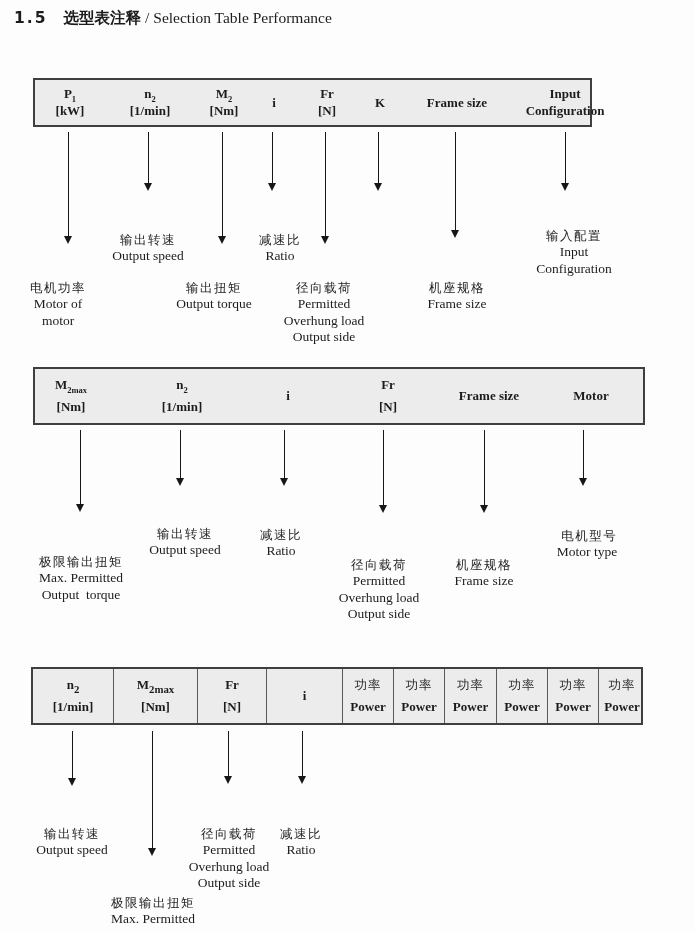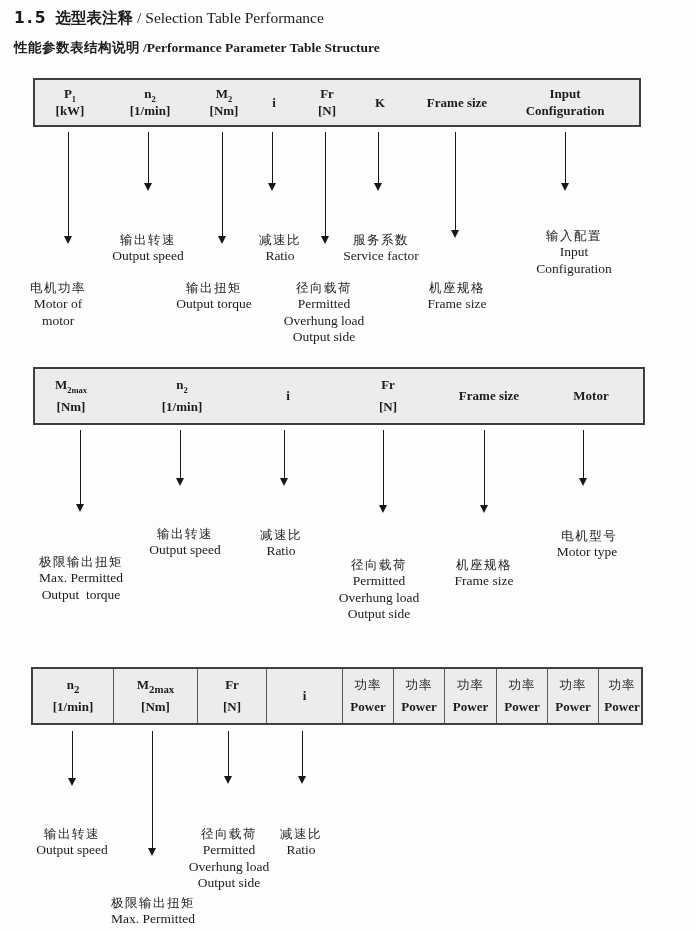--- a/index.html
+++ b/index.html
@@ -3,21 +3,21 @@
 <meta charset="utf-8">
 <style>
   html,body{margin:0;padding:0;background:#ffffff;}
   .page{
     position:relative;width:695px;height:931px;background:#fdfdfd;
     font-family:"Liberation Serif","DejaVu Serif",serif;color:#1c1c1c;overflow:hidden;
   }
   
   .doc-title{position:absolute;left:14px;top:8px;font-size:15.5px;white-space:nowrap;}
   .doc-title .num{font-weight:bold;letter-spacing:2px;font-family:"DejaVu Sans","Liberation Sans",sans-serif;}
-  .doc-title .zh{font-weight:bold;font-family:"DejaVu Sans","Liberation Sans",sans-serif;margin-left:8px;text-align:right;}
+  .doc-title .zh{font-weight:bold;font-family:"DejaVu Sans","Liberation Sans",sans-serif;margin-left:16px;text-align:right;}
   .doc-title .sep{margin:0 4px;}
   .sec-heading{position:absolute;left:14px;font-size:13.5px;font-weight:bold;white-space:nowrap;}
   .sec-heading .zh{font-family:"DejaVu Sans","Liberation Sans",sans-serif;letter-spacing:0.5px;}
   .sec-heading .en{margin-left:3px;}
   
   .tbox{position:absolute;background:#ececec;border:2px solid #3f3f3f;box-sizing:border-box;}
   .hcol{position:absolute;top:0;bottom:0;transform:translateX(-50%);display:flex;flex-direction:column;
         justify-content:space-between;align-items:center;font-weight:bold;font-size:13px;
         padding:6px 0;white-space:nowrap;}
   .hcol.one{justify-content:center;}
@@ -44,25 +44,22 @@
 </style>
 </head>
 <body>
 
 <div class="page">
 
   <div class="doc-title">
     <span class="num">1.5</span><span class="zh">选型表注释</span><span class="sep">/</span><span class="en">Selection Table Performance</span>
   </div>
 
-  <div class="sec-heading" style="top:39px;">
-    <span class="zh">性能参数表结构说明</span><span class="en">/Performance Parameter Table Structure</span>
-  </div>
-
-  <div class="tbox" style="left:33px;top:78px;width:608px;height:49px;">
+
+  <div class="tbox" style="left:33px;top:78px;width:559px;height:49px;">
     <div class="hcol" style="left:35px;">
         <div><span>P</span><sub>1</sub></div>
         <div>[kW]</div>
       </div>
     <div class="hcol" style="left:115px;">
         <div><span>n</span><sub>2</sub></div>
         <div>[1/min]</div>
       </div>
     <div class="hcol" style="left:189px;">
         <div><span>M</span><sub>2</sub></div>
@@ -127,23 +124,20 @@
     <div class="cn">输出转速</div><div>Output speed</div>
   </div>
   <div class="callout" style="left:214px;top:247px;">
     <div class="cn">输出扭矩</div><div>Output torque</div>
   </div>
   <div class="callout" style="left:280px;top:199px;">
     <div class="cn">减速比</div><div>Ratio</div>
   </div>
   <div class="callout" style="left:324px;top:247px;">
     <div class="cn">径向载荷</div><div>Permitted</div><div>Overhung load</div><div>Output side</div>
-  </div>
-  <div class="callout" style="left:381px;top:199px;">
-    <div class="cn">服务系数</div><div>Service factor</div>
   </div>
   <div class="callout" style="left:457px;top:247px;">
     <div class="cn">机座规格</div><div>Frame size</div>
   </div>
   <div class="callout" style="left:574px;top:195px;">
     <div class="cn">输入配置</div><div>Input</div><div>Configuration</div>
   </div>
 
 
   <div class="tbox t2" style="left:33px;top:367px;width:612px;height:58px;">

